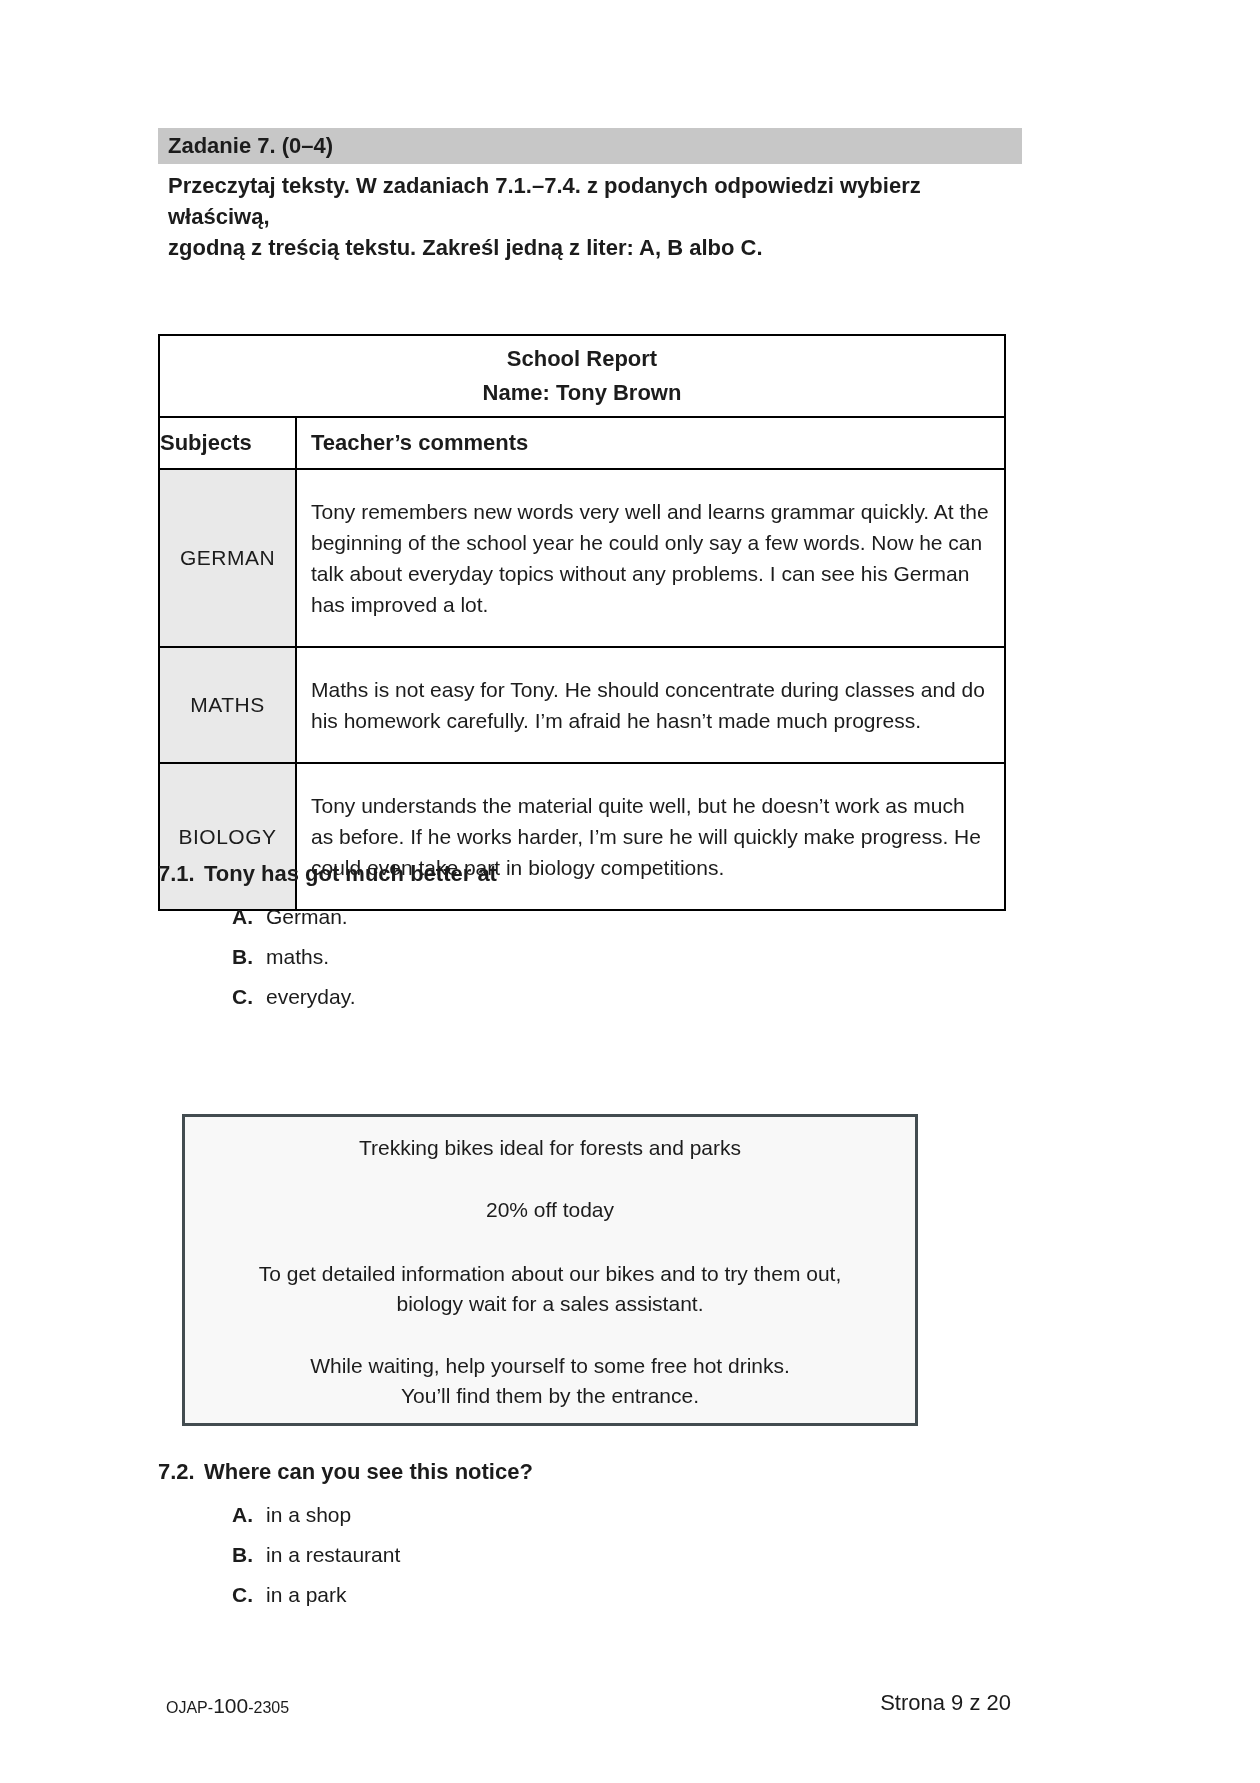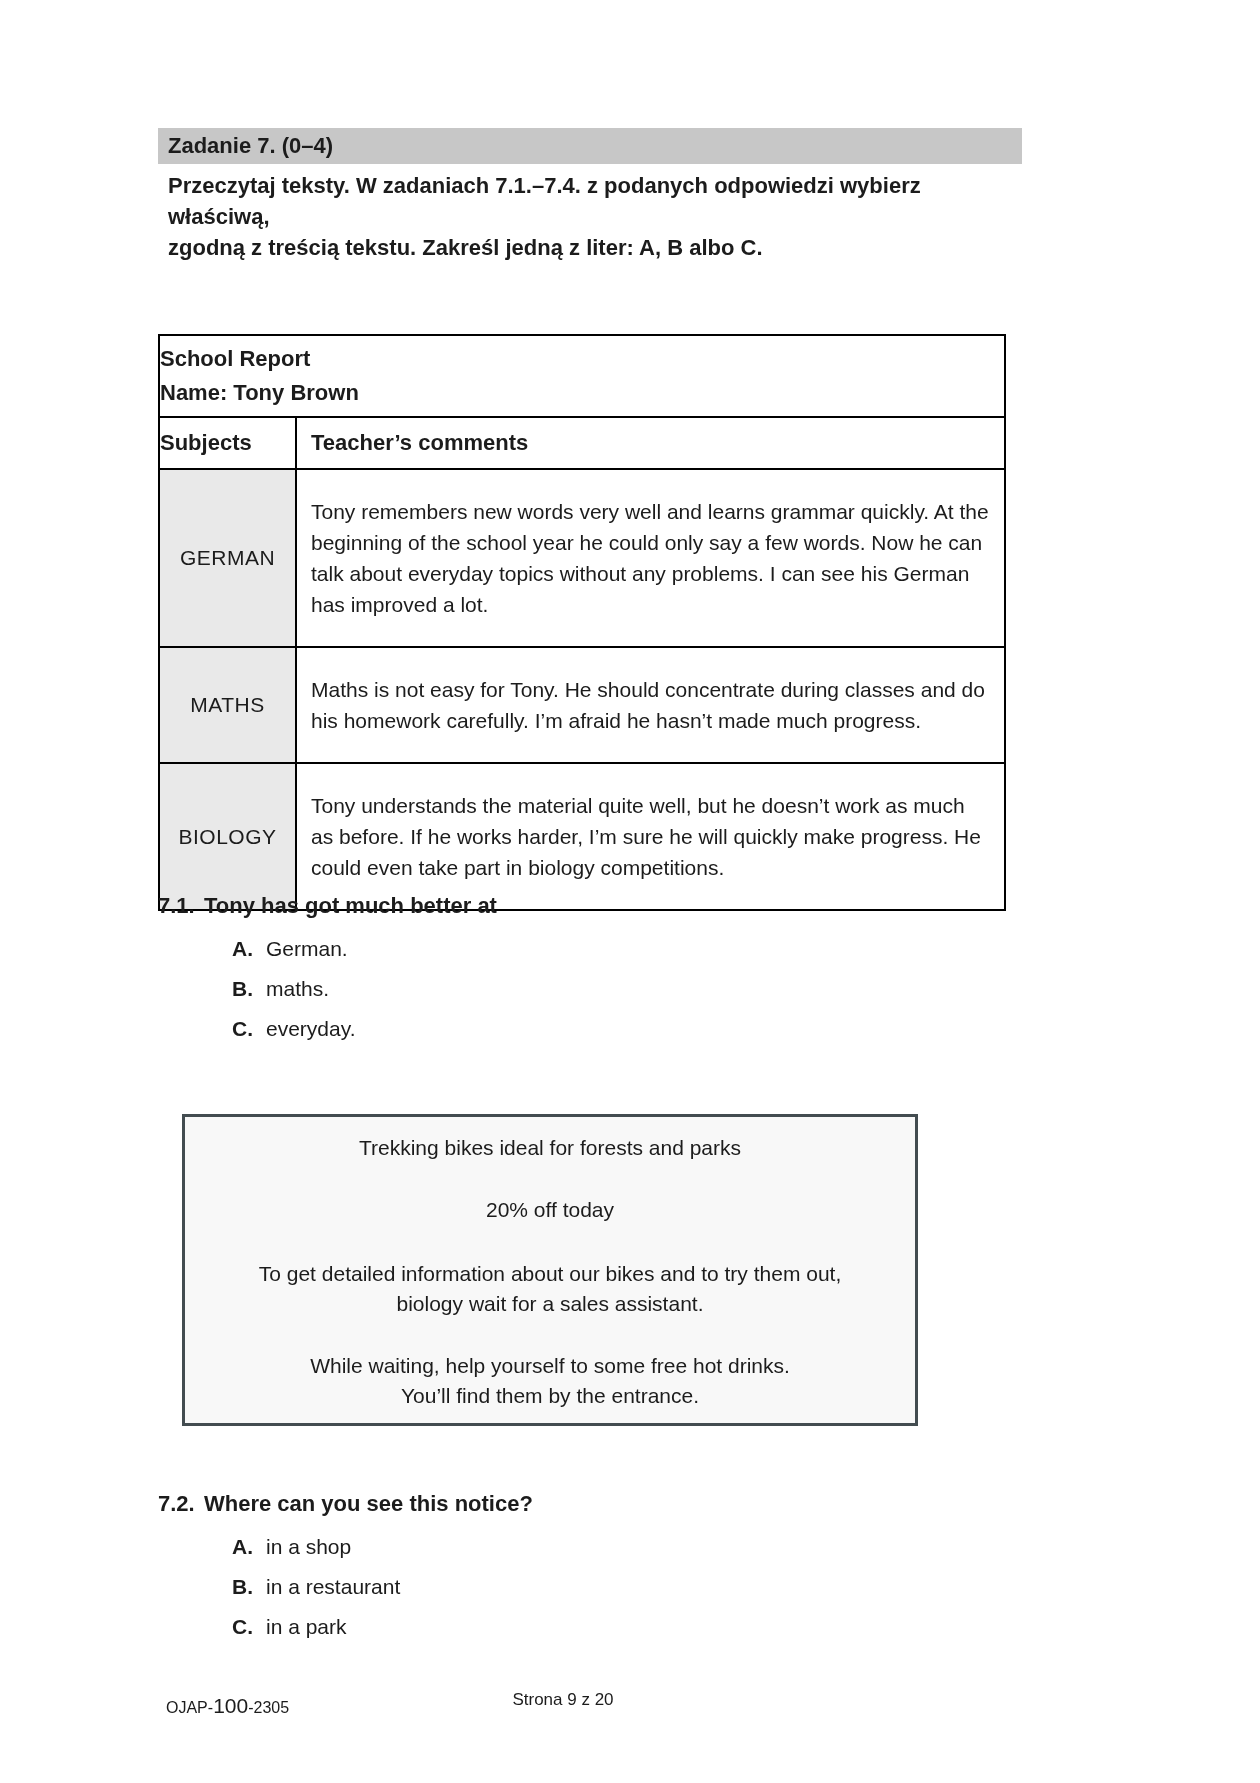--- a/index.html
+++ b/index.html
@@ -31,61 +31,61 @@
   .report-table {
     position: absolute; left: 158px; top: 334px; width: 846px;
     border-collapse: collapse; table-layout: fixed;
   }
   .report-table td {
     border: 2px solid #000000;
     font-size: 21px;
     vertical-align: middle;
   }
   .report-table .title-cell {
-    height: 80px; text-align: left;
+    height: 80px; text-align: center;
     font-size: 22px; font-weight: bold; line-height: 34px;
     padding: 6px 0;
   }
   .report-table .subjects-h {
     height: 52px; text-align: left; font-size: 22px; font-weight: bold;
   }
   .report-table .comments-h {
     height: 52px; text-align: left; font-size: 22px; font-weight: bold;
     padding-left: 14px;
   }
   .report-table .subject-cell {
     background: #e9e9e9; text-align: center; letter-spacing: 0.5px;
   }
   .report-table .comment-cell {
     line-height: 31px; padding: 26px 14px;
   }
 
   
-  .question { position: absolute; left: 158px; width: 860px; margin-top: 32px; }
+  .question { position: absolute; left: 158px; width: 860px; }
   .q-title { display: flex; font-size: 22px; font-weight: bold; line-height: 32px; }
   .q-number { width: 46px; flex: none; }
   .q-options { margin: 12px 0 0 74px; }
   .opt { display: flex; line-height: 30px; margin-bottom: 10px; font-size: 21px; }
   .opt-letter { font-weight: bold; width: 34px; flex: none; }
 
   
   .notice {
     position: absolute; left: 182px; top: 1114px; width: 736px; height: 312px;
     border: 3px solid #434c50; background: #f8f8f8;
   }
   .notice-line { text-align: center; font-size: 21px; line-height: 30px; }
   .n1 { margin-top: 16px; }
   .n2 { margin-top: 32px; }
   .n3 { margin-top: 34px; }
   .n4 { margin-top: 32px; }
 
   
   .footer-page {
-    position: absolute; left: 140px; top: 1690px; width: 846px;
-    text-align: center; font-size: 17px;
+    position: absolute; left: 165px; top: 1690px; width: 846px;
+    text-align: right; font-size: 22px;
   }
   .footer-code {
     position: absolute; left: 166px; top: 1694px; font-size: 16px;
   }
   .footer-code .code-mid { font-size: 21px; }
 </style>
 </head>
 <body>
 
 <div class="page">

